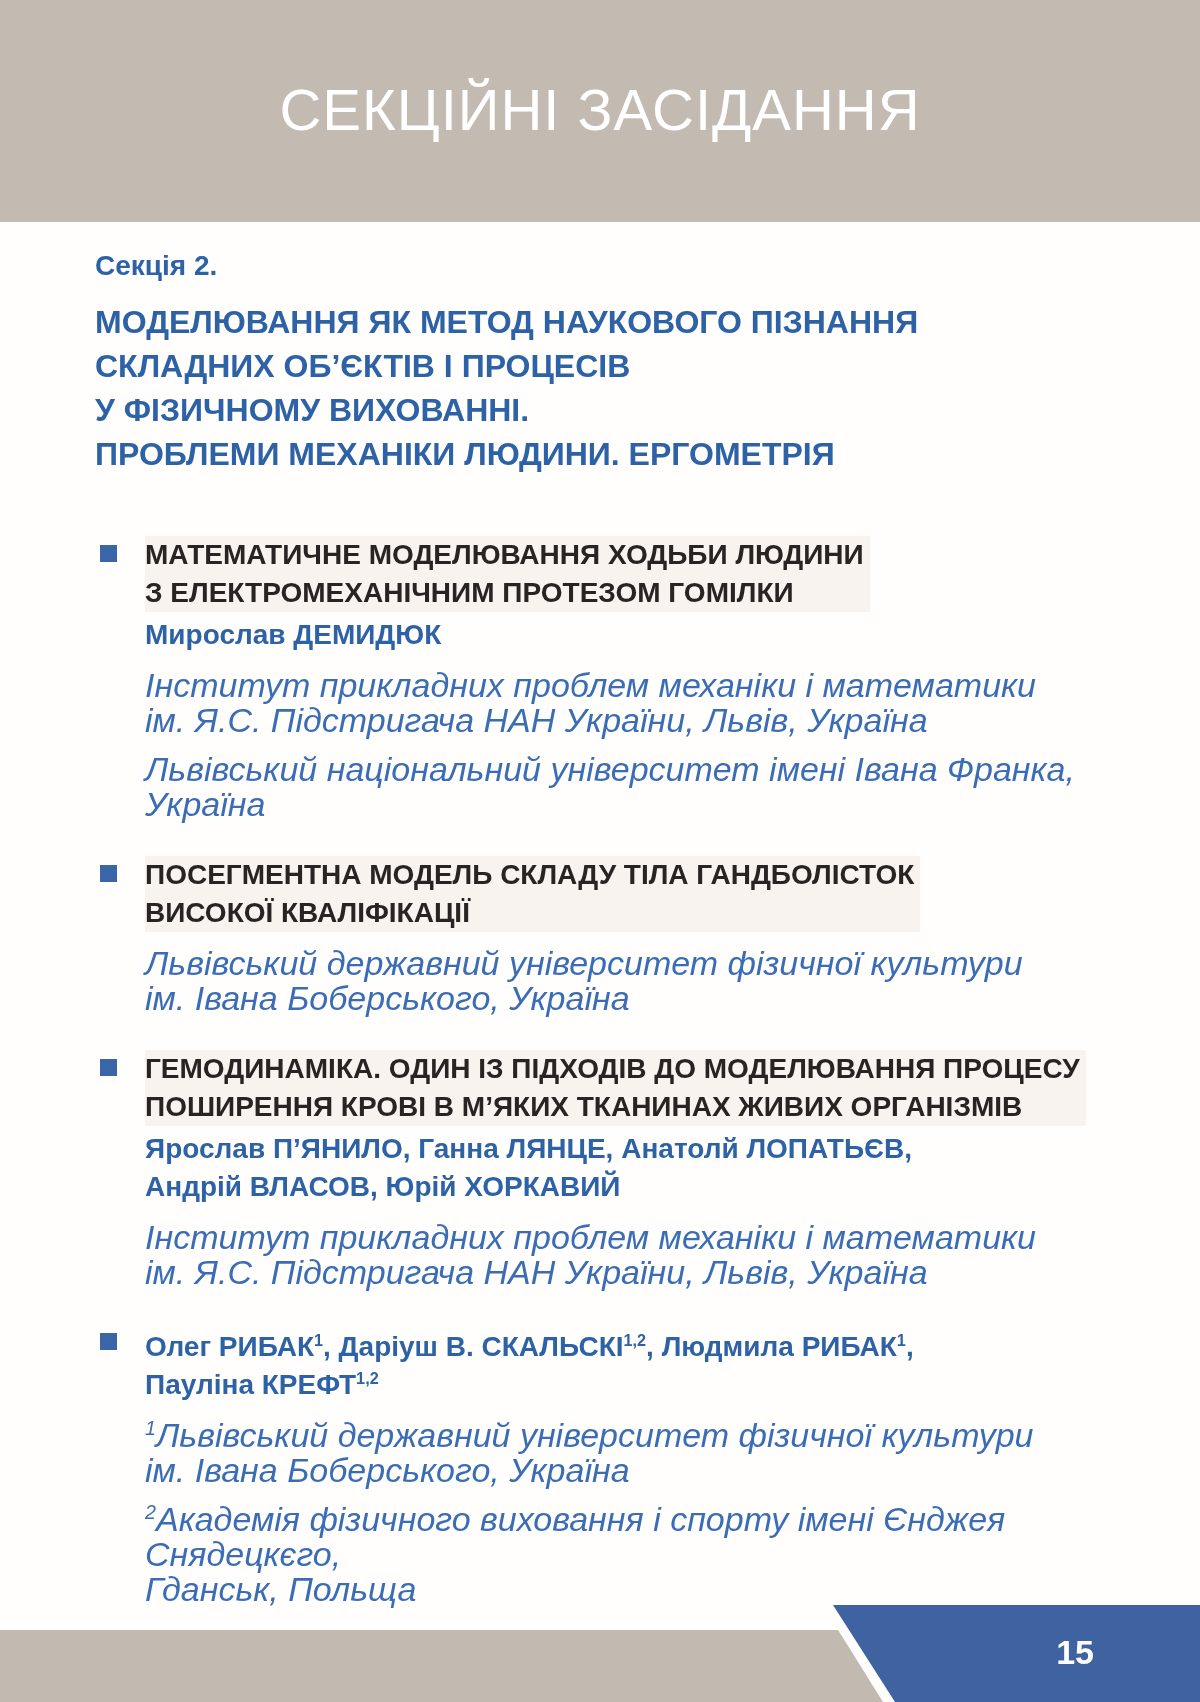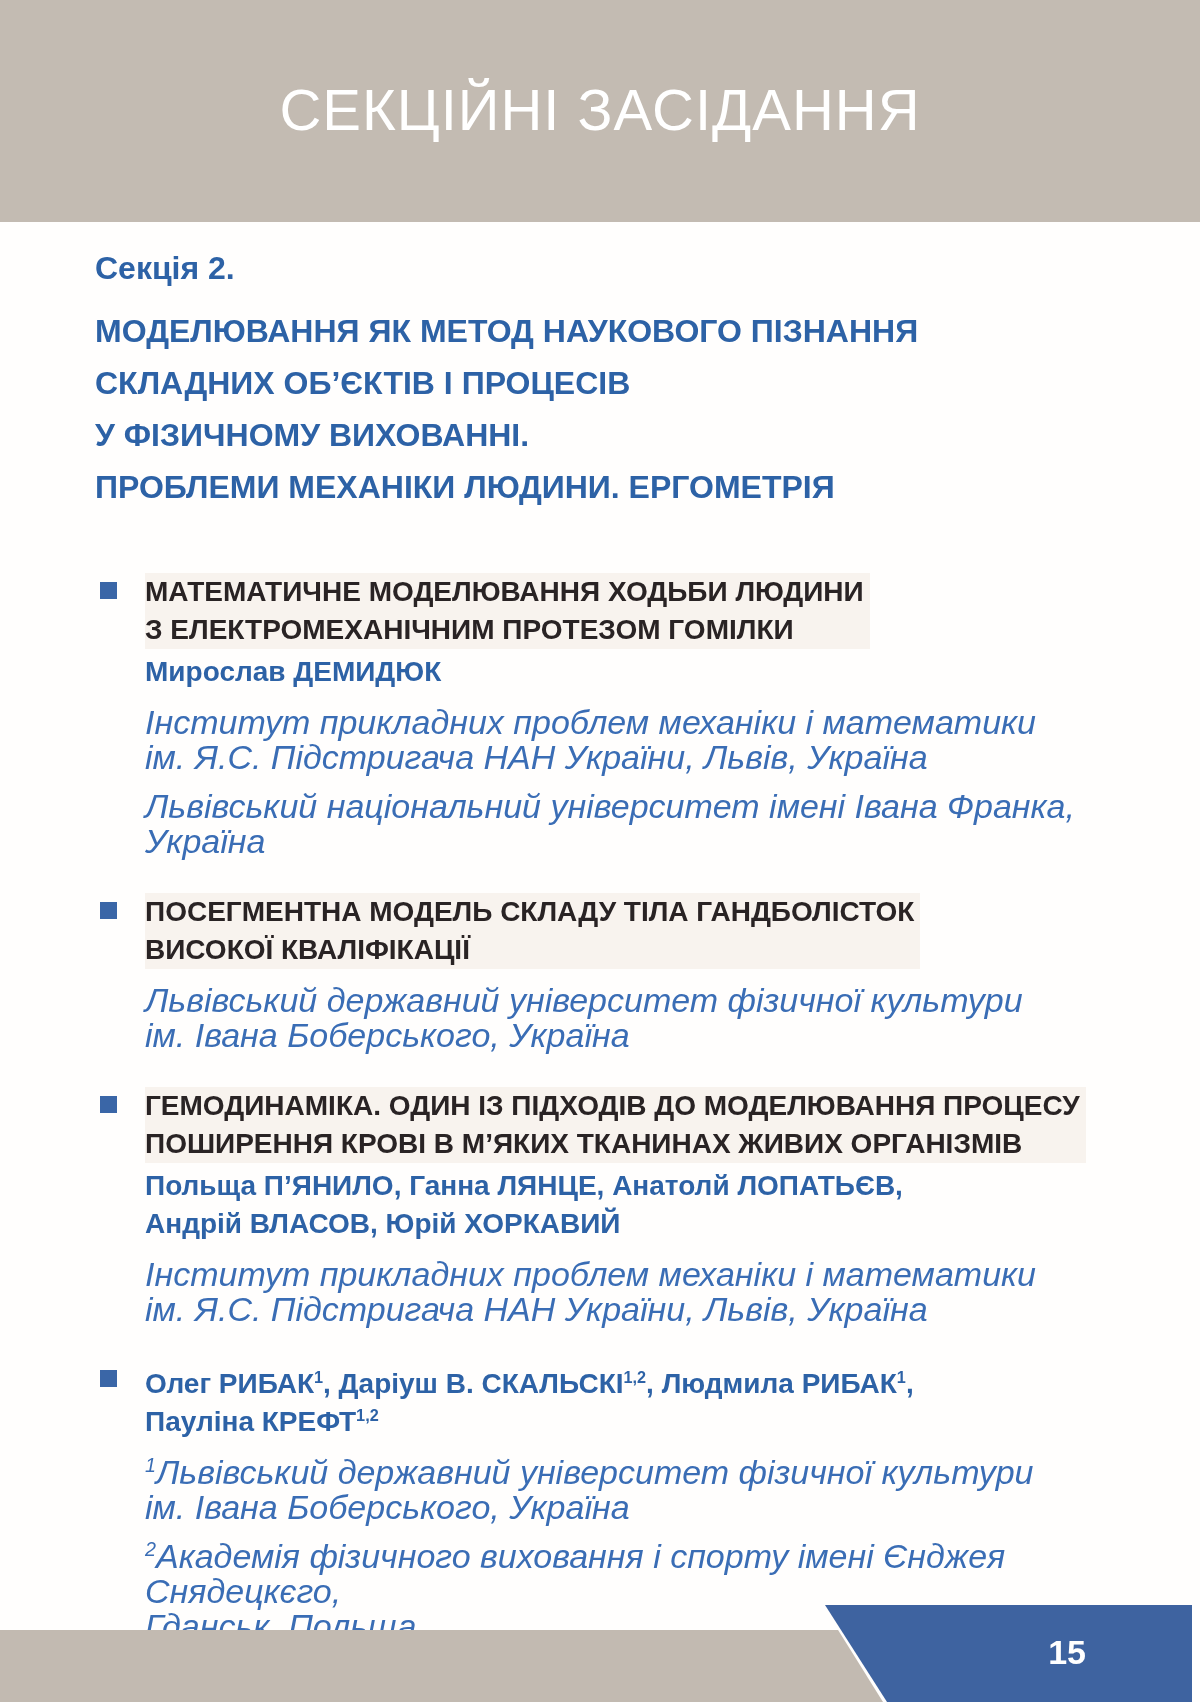--- a/index.html
+++ b/index.html
@@ -25,29 +25,29 @@
     font-weight: 400;
     font-size: 58px;
     letter-spacing: 1px;
     padding-bottom: 4px;
   }
 
   .content { padding: 28px 85px 0 95px; }
 
   .section-label {
     color: #2d62a6;
-    font-size: 32px;
+    font-size: 28px;
     font-weight: 700;
     margin: 0 0 18px 0;
   }
   .section-title {
     color: #2d62a6;
     font-size: 32px;
     font-weight: 700;
-    line-height: 52px;
+    line-height: 44px;
     white-space: pre-line;
     margin: 0 0 60px 0;
   }
 
   .item { display: flex; align-items: flex-start; margin-bottom: 34px; }
   .bullet {
     flex: none;
     width: 17px;
     height: 17px;
     background: #3a66a7;
@@ -93,21 +93,21 @@
   }
   .footer-wedge-white {
     position: absolute;
     right: 0; bottom: 0;
     width: 380px; height: 101px;
     background: #fffefd;
     clip-path: polygon(0 0, 100% 0, 100% 100%, 63px 100%);
   }
   .footer-wedge-blue {
     position: absolute;
-    right: 8px; bottom: 0;
+    right: 0; bottom: 0;
     width: 367px; height: 97px;
     background: #3e63a0;
     clip-path: polygon(0 0, 100% 0, 100% 100%, 62px 100%);
   }
   .page-num {
     position: absolute;
     right: 106px;
     bottom: 30px;
     color: #ffffff;
     font-size: 34px;
@@ -151,21 +151,21 @@
         <div class="item-affil"><span>Львівський державний університет фізичної культури
 ім. Івана Боберського, Україна</span></div>
       </div>
     </div>
 
     <div class="item">
       <span class="bullet"></span>
       <div class="item-body">
         <div class="item-title">ГЕМОДИНАМІКА. ОДИН ІЗ ПІДХОДІВ ДО МОДЕЛЮВАННЯ ПРОЦЕСУ
 ПОШИРЕННЯ КРОВІ В М’ЯКИХ ТКАНИНАХ ЖИВИХ ОРГАНІЗМІВ</div>
-        <div class="item-authors"><span>Польща П’ЯНИЛО, Ганна ЛЯНЦЕ, Анатолй ЛОПАТЬЄВ,
+        <div class="item-authors"><span>Ярослав П’ЯНИЛО, Ганна ЛЯНЦЕ, Анатолй ЛОПАТЬЄВ,
 Андрій ВЛАСОВ, Юрій ХОРКАВИЙ</span></div>
         <div class="item-affil"><span>Інститут прикладних проблем механіки і математики
 ім. Я.С. Підстригача НАН України, Львів, Україна</span></div>
       </div>
     </div>
 
     <div class="item">
       <span class="bullet"></span>
       <div class="item-body">
         <div class="item-authors"><span>Олег РИБАК</span><sup>1</sup><span>, Даріуш В. СКАЛЬСКІ</span><sup>1,2</sup><span>, Людмила РИБАК</span><sup>1</sup><span>,

